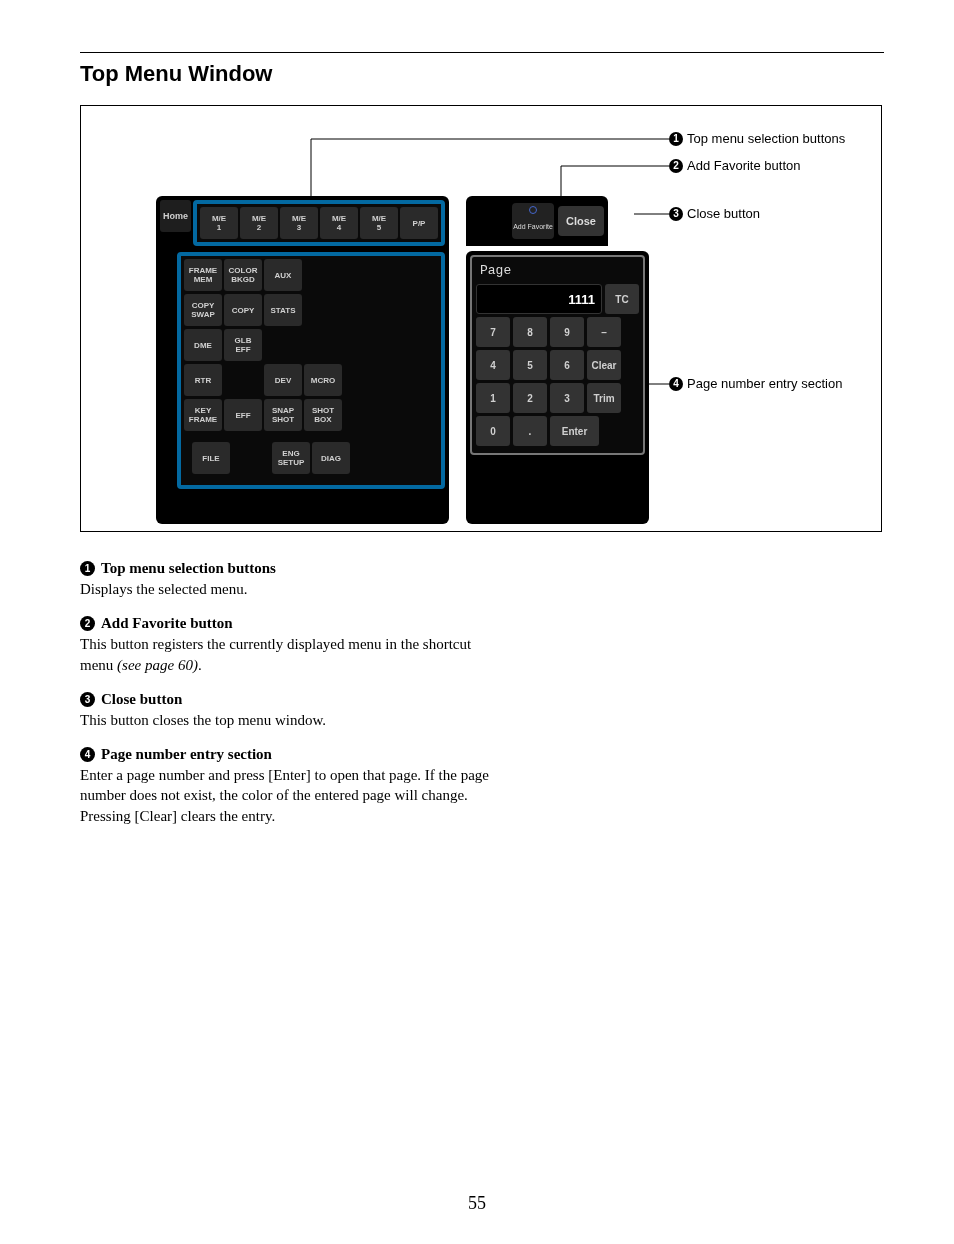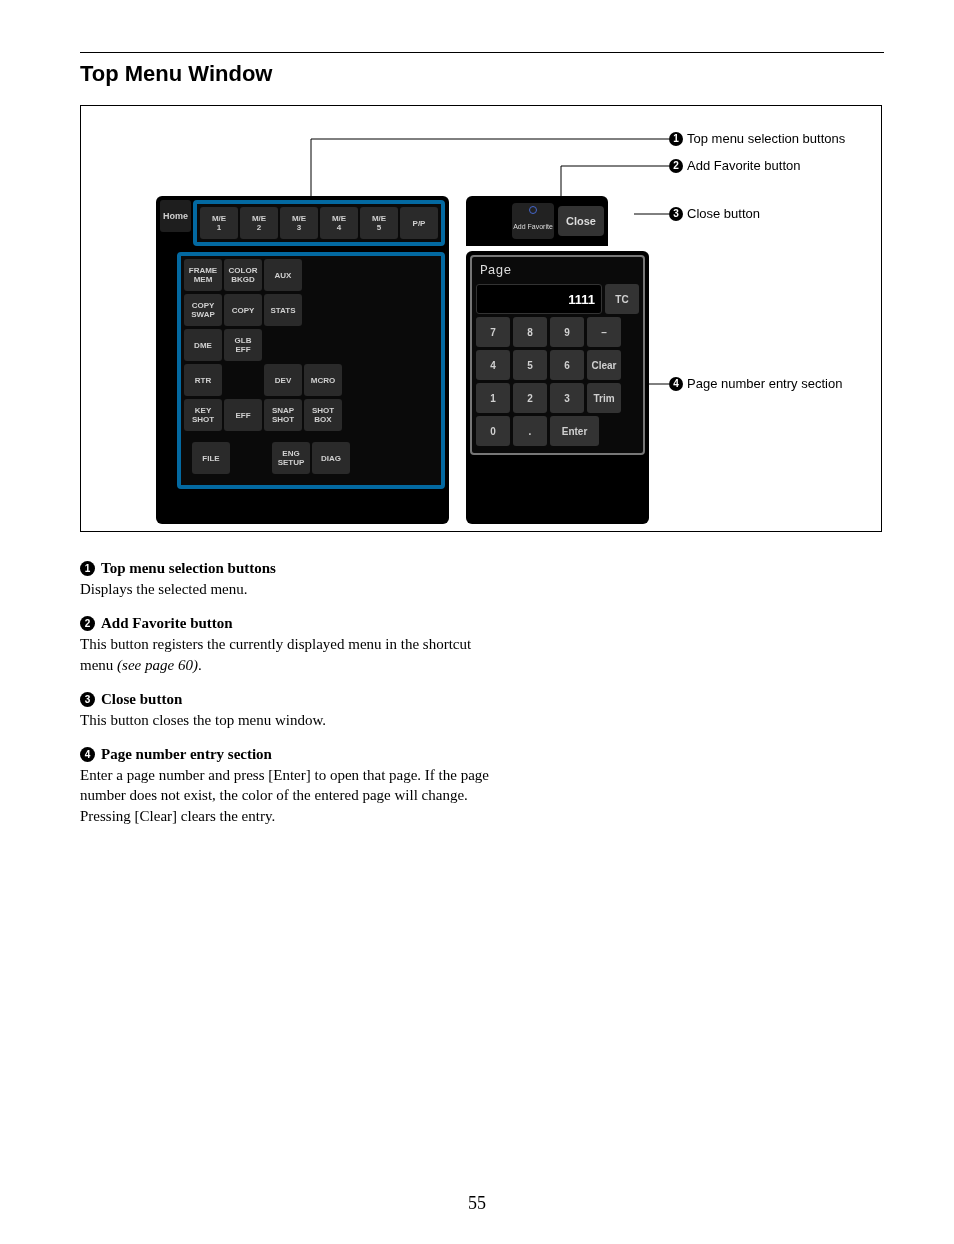--- a/index.html
+++ b/index.html
@@ -226,21 +226,21 @@
               <div class="row" style="margin: 0px;">
                 <div class="cell">RTR</div>
                 <div class="cell empty"></div>
                 <div class="cell">DEV</div>
                 <div class="cell">MCRO</div>
                 <div class="cell empty"></div>
                 <div class="cell empty"></div>
               </div>
               <div class="row" style="margin: 0px;">
                 <div class="cell">KEY
-SHOT</div>
+FRAME</div>
                 <div class="cell">EFF</div>
                 <div class="cell">SNAP
 SHOT</div>
                 <div class="cell">SHOT
 BOX</div>
                 <div class="cell empty"></div>
                 <div class="cell empty"></div>
               </div>
               <div class="row" style="margin: 8px;">
                 <div class="cell">FILE</div>

